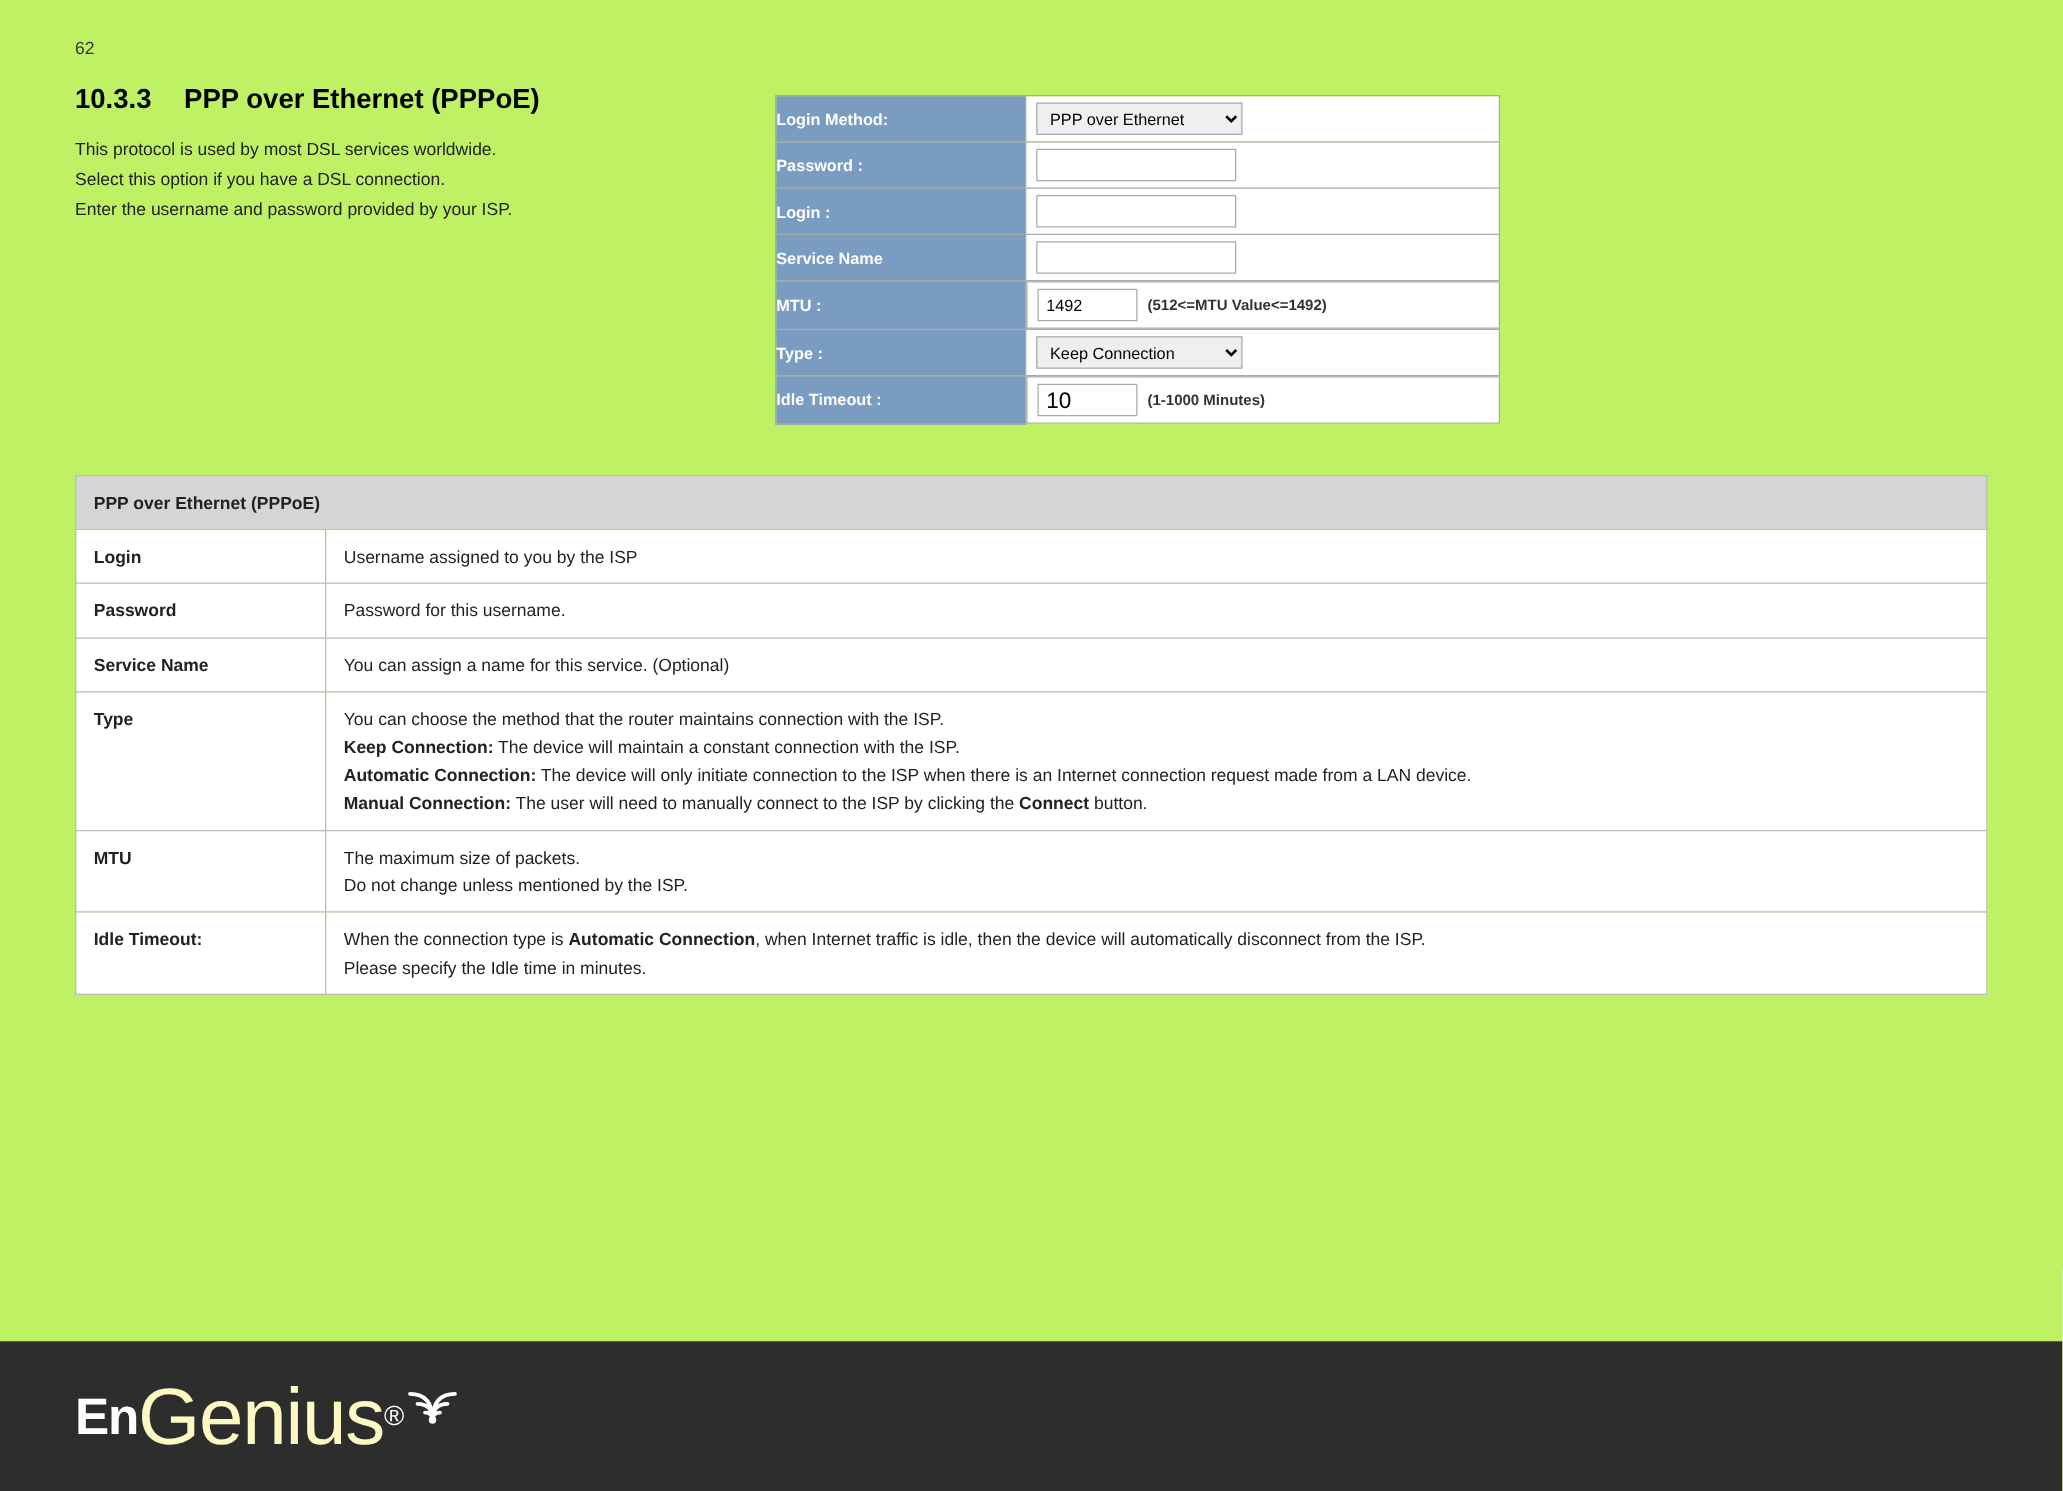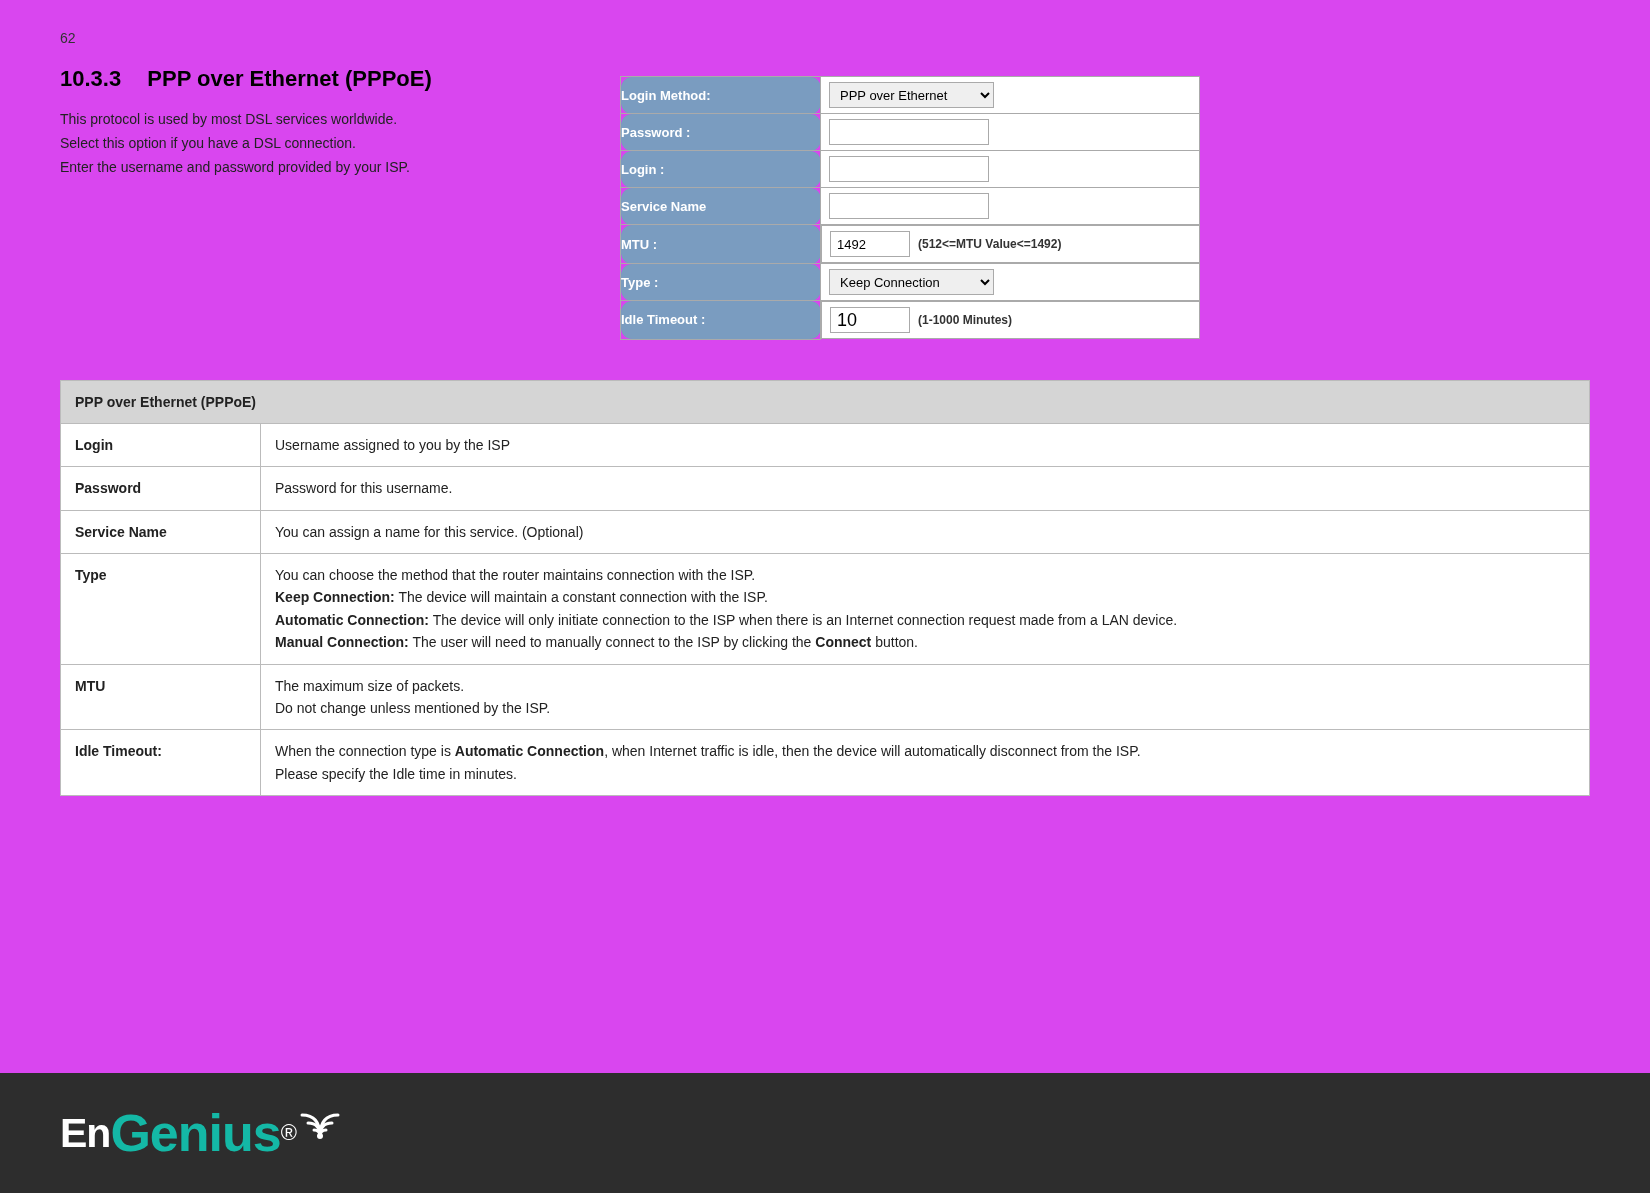--- a/index.html
+++ b/index.html
@@ -8,21 +8,21 @@
       font-size: 14px;
       background: #ffffff;
       width: 1650px;
       min-height: 1193px;
       display: flex;
       flex-direction: column;
     }
     .main-content {
       flex: 1;
       padding: 30px 60px 40px 60px;
-      background: #d946ef;
+      background: #bef264;
     }
     .page-number {
       font-size: 14px;
       color: #333;
       margin-bottom: 20px;
     }
     .doc-layout {
       display: flex;
       gap: 40px;
       align-items: flex-start;
@@ -59,21 +59,20 @@
       border: 1px solid #aaa;
       padding: 0;
     }
     .form-label-cell {
       background: #7a9cc0;
       color: #fff;
       font-weight: bold;
       font-size: 13px;
       padding: 7px 12px;
       width: 200px;
-      border-radius: 11px;
     }
     .form-hint {
       font-size: 12px;
       color: #333;
       white-space: nowrap;
       font-weight: bold;
     }
     
     .desc-table {
       border-collapse: collapse;
@@ -265,21 +264,21 @@
         </td>
       </tr>
     </tbody>
   </table>
 </div>
 
 <div class="footer">
   <div class="logo-container">
     <span class="logo-text">
       <span style="color:#fff; font-size:41px; font-weight:bold; font-family:Arial,sans-serif; letter-spacing:-1px;">En</span>
-        <span style="color:#14b8a6; font-size:52px; font-weight:bold; font-family:Arial,sans-serif; letter-spacing:-1px;">Genius</span>
+        <span style="color:#fef9c3; font-size:64px; font-weight:normal; font-family:Arial,sans-serif; letter-spacing:-1px;">Genius</span>
         <span style="color:#fff; font-size:22px; font-weight:normal; vertical-align:super;">®</span>
     </span>
     <svg width="40" height="32" viewBox="0 0 40 32" style="margin-bottom:18px; margin-left:4px;">
       <path d="M20 28 Q20 22 26 22" fill="none" stroke="white" stroke-width="3" stroke-linecap="round"></path>
       <path d="M20 28 Q20 22 14 22" fill="none" stroke="white" stroke-width="3" stroke-linecap="round"></path>
       <path d="M20 28 Q20 15 32 15" fill="none" stroke="white" stroke-width="3" stroke-linecap="round"></path>
       <path d="M20 28 Q20 15 8 15" fill="none" stroke="white" stroke-width="3" stroke-linecap="round"></path>
       <path d="M20 28 Q20 7 38 7" fill="none" stroke="white" stroke-width="3" stroke-linecap="round"></path>
       <path d="M20 28 Q20 7 2 7" fill="none" stroke="white" stroke-width="3" stroke-linecap="round"></path>
       <circle cx="20" cy="28" r="3" fill="white"></circle>

